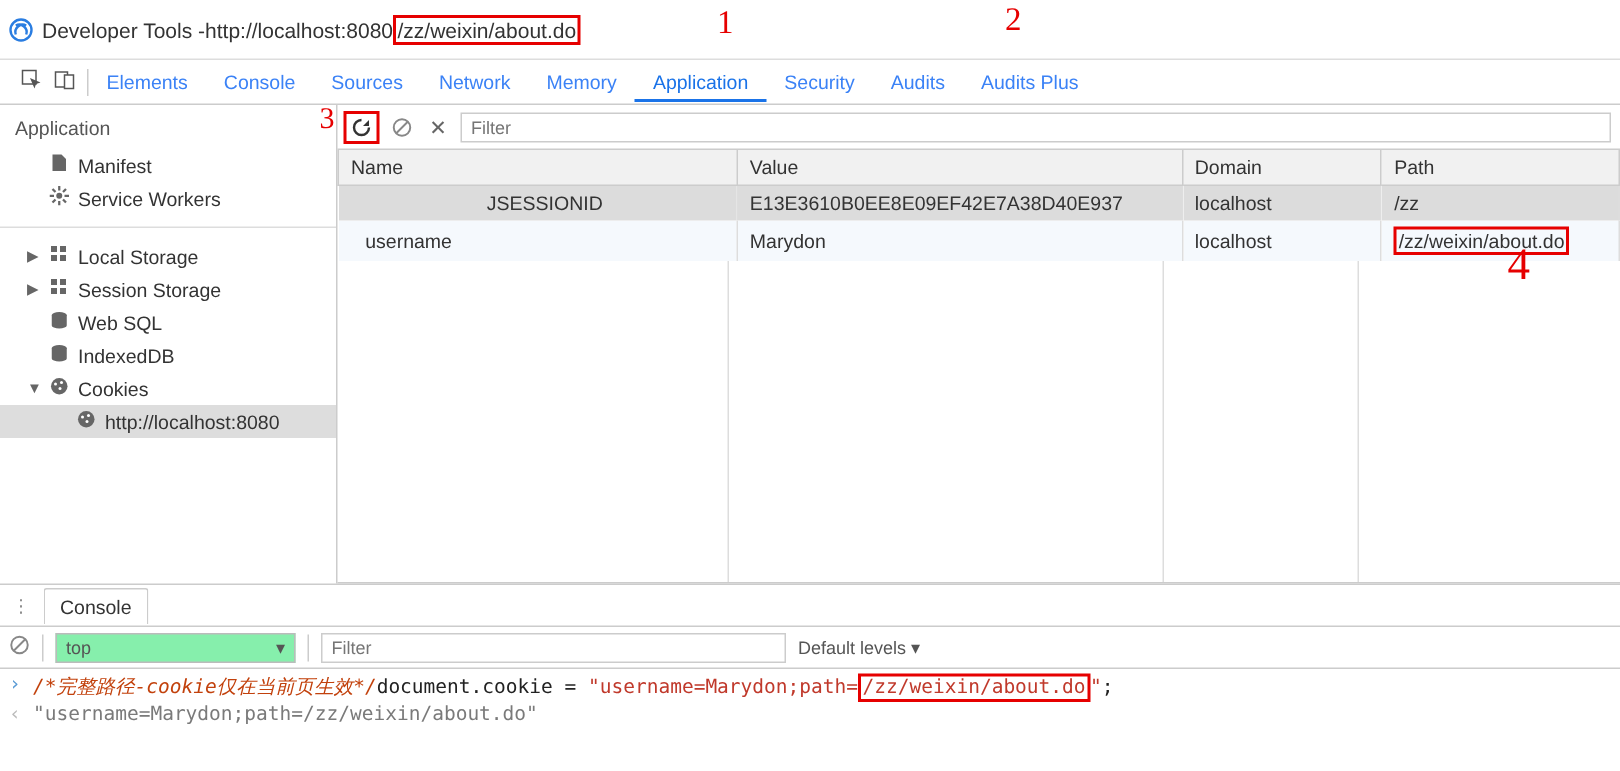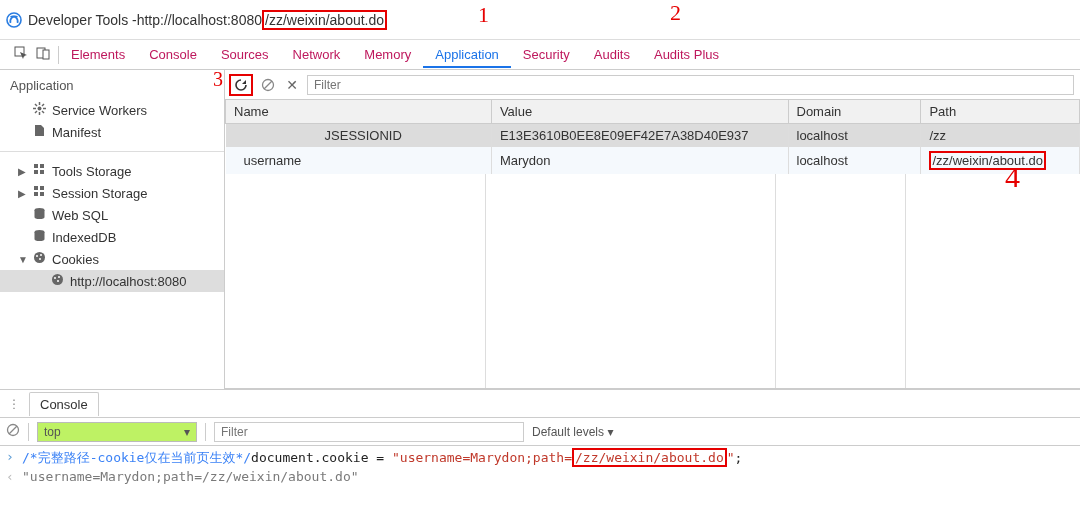--- a/index.html
+++ b/index.html
@@ -37,21 +37,21 @@
     display: flex;
     align-items: center;
     border-bottom: 1px solid #ccc;
     height: 30px;
     padding-left: 6px;
     gap: 0;
   }
   .tabs-row .toolbar-icons { display: flex; gap: 8px; padding: 0 8px; color: #555; }
   .tabs-row .tab {
     padding: 6px 12px;
-    color: #be185d;
+    color: #3b82f6;
     cursor: pointer;
     font-size: 13px;
   }
   .tabs-row .tab.active { color: #1a73e8; border-bottom: 2px solid #1a73e8; padding-bottom: 4px; }
   .vsep { width: 1px; height: 18px; background: #ccc; }
 
   .main-split {
     display: flex;
     height: 320px;
     border-bottom: 1px solid #ccc;
@@ -132,26 +132,26 @@
     display:flex; align-items:center; gap:8px;
     padding: 4px 6px; border-bottom: 1px solid #ccc;
     height: 28px; font-size: 12px; color:#555;
   }
   .console-toolbar .cfilter {
     width: 310px; height: 20px; border: 1px solid #ccc; padding: 0 6px; font-size: 12px;
   }
   .console-toolbar .scope {
     width: 160px; height: 20px; border: 1px solid #bbb; padding: 0 6px;
     display:flex; align-items:center; justify-content: space-between;
-    background:#bef264;
+    background:#86efac;
   }
   .console-lines { font-family: Consolas, monospace; font-size: 13px; padding: 2px 0; }
   .console-lines .line { display:flex; align-items:flex-start; padding: 1px 6px; gap: 6px; }
   .console-lines .gly { width: 10px; color: #888; flex-shrink:0; }
-  .cm-comment { color: #3b82f6; }
+  .cm-comment { color: #c2410c; font-style: italic; }
   .cm-code { color: #222; }
   .cm-str { color: #c0392b; }
   .cm-out { color: #7a7a7a; }
   .cm-hl { border-bottom: 2px solid #e60000; padding: 0 1px; border-top: 2px solid #e60000; border-left:2px solid #e60000; border-right:2px solid #e60000;}
 </style>
 </head>
 <body>
 
 <div class="titlebar">
   <span class="app-icon">
@@ -192,53 +192,53 @@
     </div>
 </div>
 
 <div class="main-split">
   <div class="sidebar">
     <div class="section-title">Application</div>
     <div class="tree" id="app-items">
         <div class="tree-item">
           <span class="twisty"></span>
           <span class="ticon"><svg width="13" height="13" viewBox="0 0 13 13">
+              <path d="M2 1h6l3 3v8H2z" fill="#666"></path>
+            </svg></span>
+          <span>Manifest</span>
+        </div>
+        <div class="tree-item">
+          <span class="twisty"></span>
+          <span class="ticon"><svg width="13" height="13" viewBox="0 0 13 13">
               <circle cx="6.5" cy="6.5" r="2" fill="#666"></circle>
               <g stroke="#666" stroke-width="1.5">
                 <line x1="6.5" y1="0" x2="6.5" y2="3"></line>
                 <line x1="6.5" y1="10" x2="6.5" y2="13"></line>
                 <line x1="0" y1="6.5" x2="3" y2="6.5"></line>
                 <line x1="10" y1="6.5" x2="13" y2="6.5"></line>
                 <line x1="2" y1="2" x2="4" y2="4"></line>
                 <line x1="9" y1="9" x2="11" y2="11"></line>
                 <line x1="11" y1="2" x2="9" y2="4"></line>
                 <line x1="4" y1="9" x2="2" y2="11"></line>
               </g>
             </svg></span>
           <span>Service Workers</span>
         </div>
-        <div class="tree-item">
-          <span class="twisty"></span>
-          <span class="ticon"><svg width="13" height="13" viewBox="0 0 13 13">
-              <path d="M2 1h6l3 3v8H2z" fill="#666"></path>
-            </svg></span>
-          <span>Manifest</span>
-        </div>
       </div>
     <div class="divider"></div>
     <div class="tree" id="storage-items">
         <div class="tree-item">
           <span class="twisty">▶</span>
           <span class="ticon"><svg width="13" height="13" viewBox="0 0 13 13">
               <rect x="1" y="1" width="4" height="4" fill="#666"></rect>
               <rect x="7" y="1" width="4" height="4" fill="#666"></rect>
               <rect x="1" y="7" width="4" height="4" fill="#666"></rect>
               <rect x="7" y="7" width="4" height="4" fill="#666"></rect>
             </svg></span>
-          <span>Tools Storage</span>
+          <span>Local Storage</span>
         </div>
         <div class="tree-item">
           <span class="twisty">▶</span>
           <span class="ticon"><svg width="13" height="13" viewBox="0 0 13 13">
               <rect x="1" y="1" width="4" height="4" fill="#666"></rect>
               <rect x="7" y="1" width="4" height="4" fill="#666"></rect>
               <rect x="1" y="7" width="4" height="4" fill="#666"></rect>
               <rect x="7" y="7" width="4" height="4" fill="#666"></rect>
             </svg></span>
           <span>Session Storage</span>

